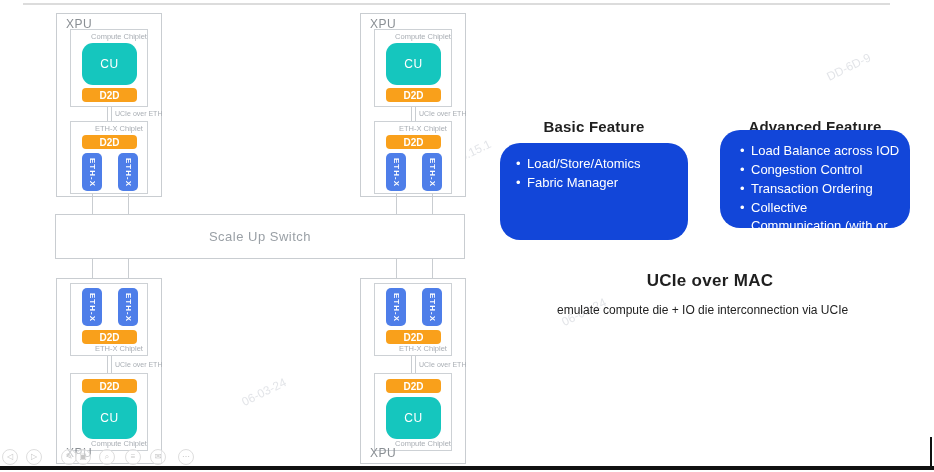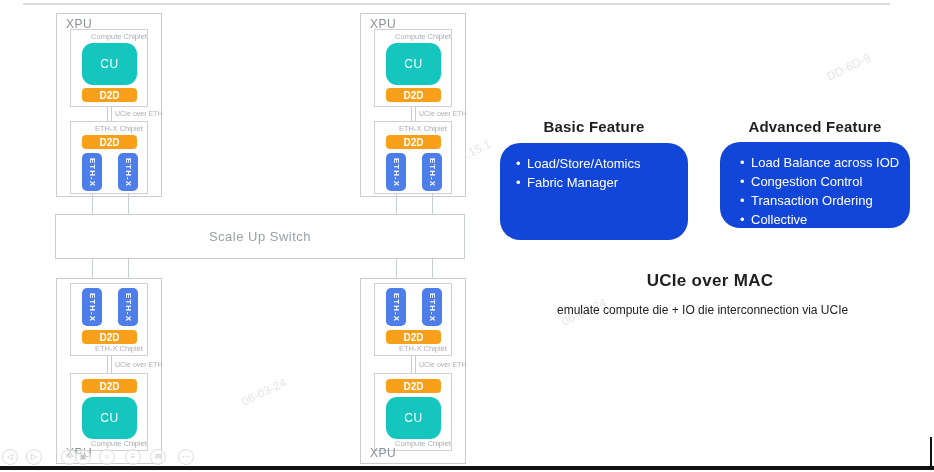--- a/index.html
+++ b/index.html
@@ -157,21 +157,21 @@
     <div class="xpu-label">XPU</div>
   </div>
 
   <div class="feat-title" style="left:500px;top:118px;width:188px;">Basic Feature</div>
   <div class="feat-box" style="left:500px;top:143px;width:188px;height:97px;">
     <div class="fitem">Load/Store/Atomics</div>
     <div class="fitem">Fabric Manager</div>
   </div>
 
   <div class="feat-title" style="left:720px;top:118px;width:190px;">Advanced Feature</div>
-  <div class="feat-box" style="left:720px;top:142px;width:190px;height:86px;padding-left:16px;">
+  <div class="feat-box" style="left:720px;top:130px;width:190px;height:98px;padding-left:16px;">
     <div class="fitem">Load Balance across IOD</div>
     <div class="fitem">Congestion Control</div>
     <div class="fitem">Transaction Ordering</div>
     <div class="fitem">Collective Communication (with or without INC)</div>
   </div>
 
   <div class="note-title" style="left:580px;top:271px;width:260px;">UCIe over MAC</div>
   <div class="note-body" style="left:557px;top:301px;">
     <div>emulate compute die + IO die interconnection via UCIe</div>
   </div>

